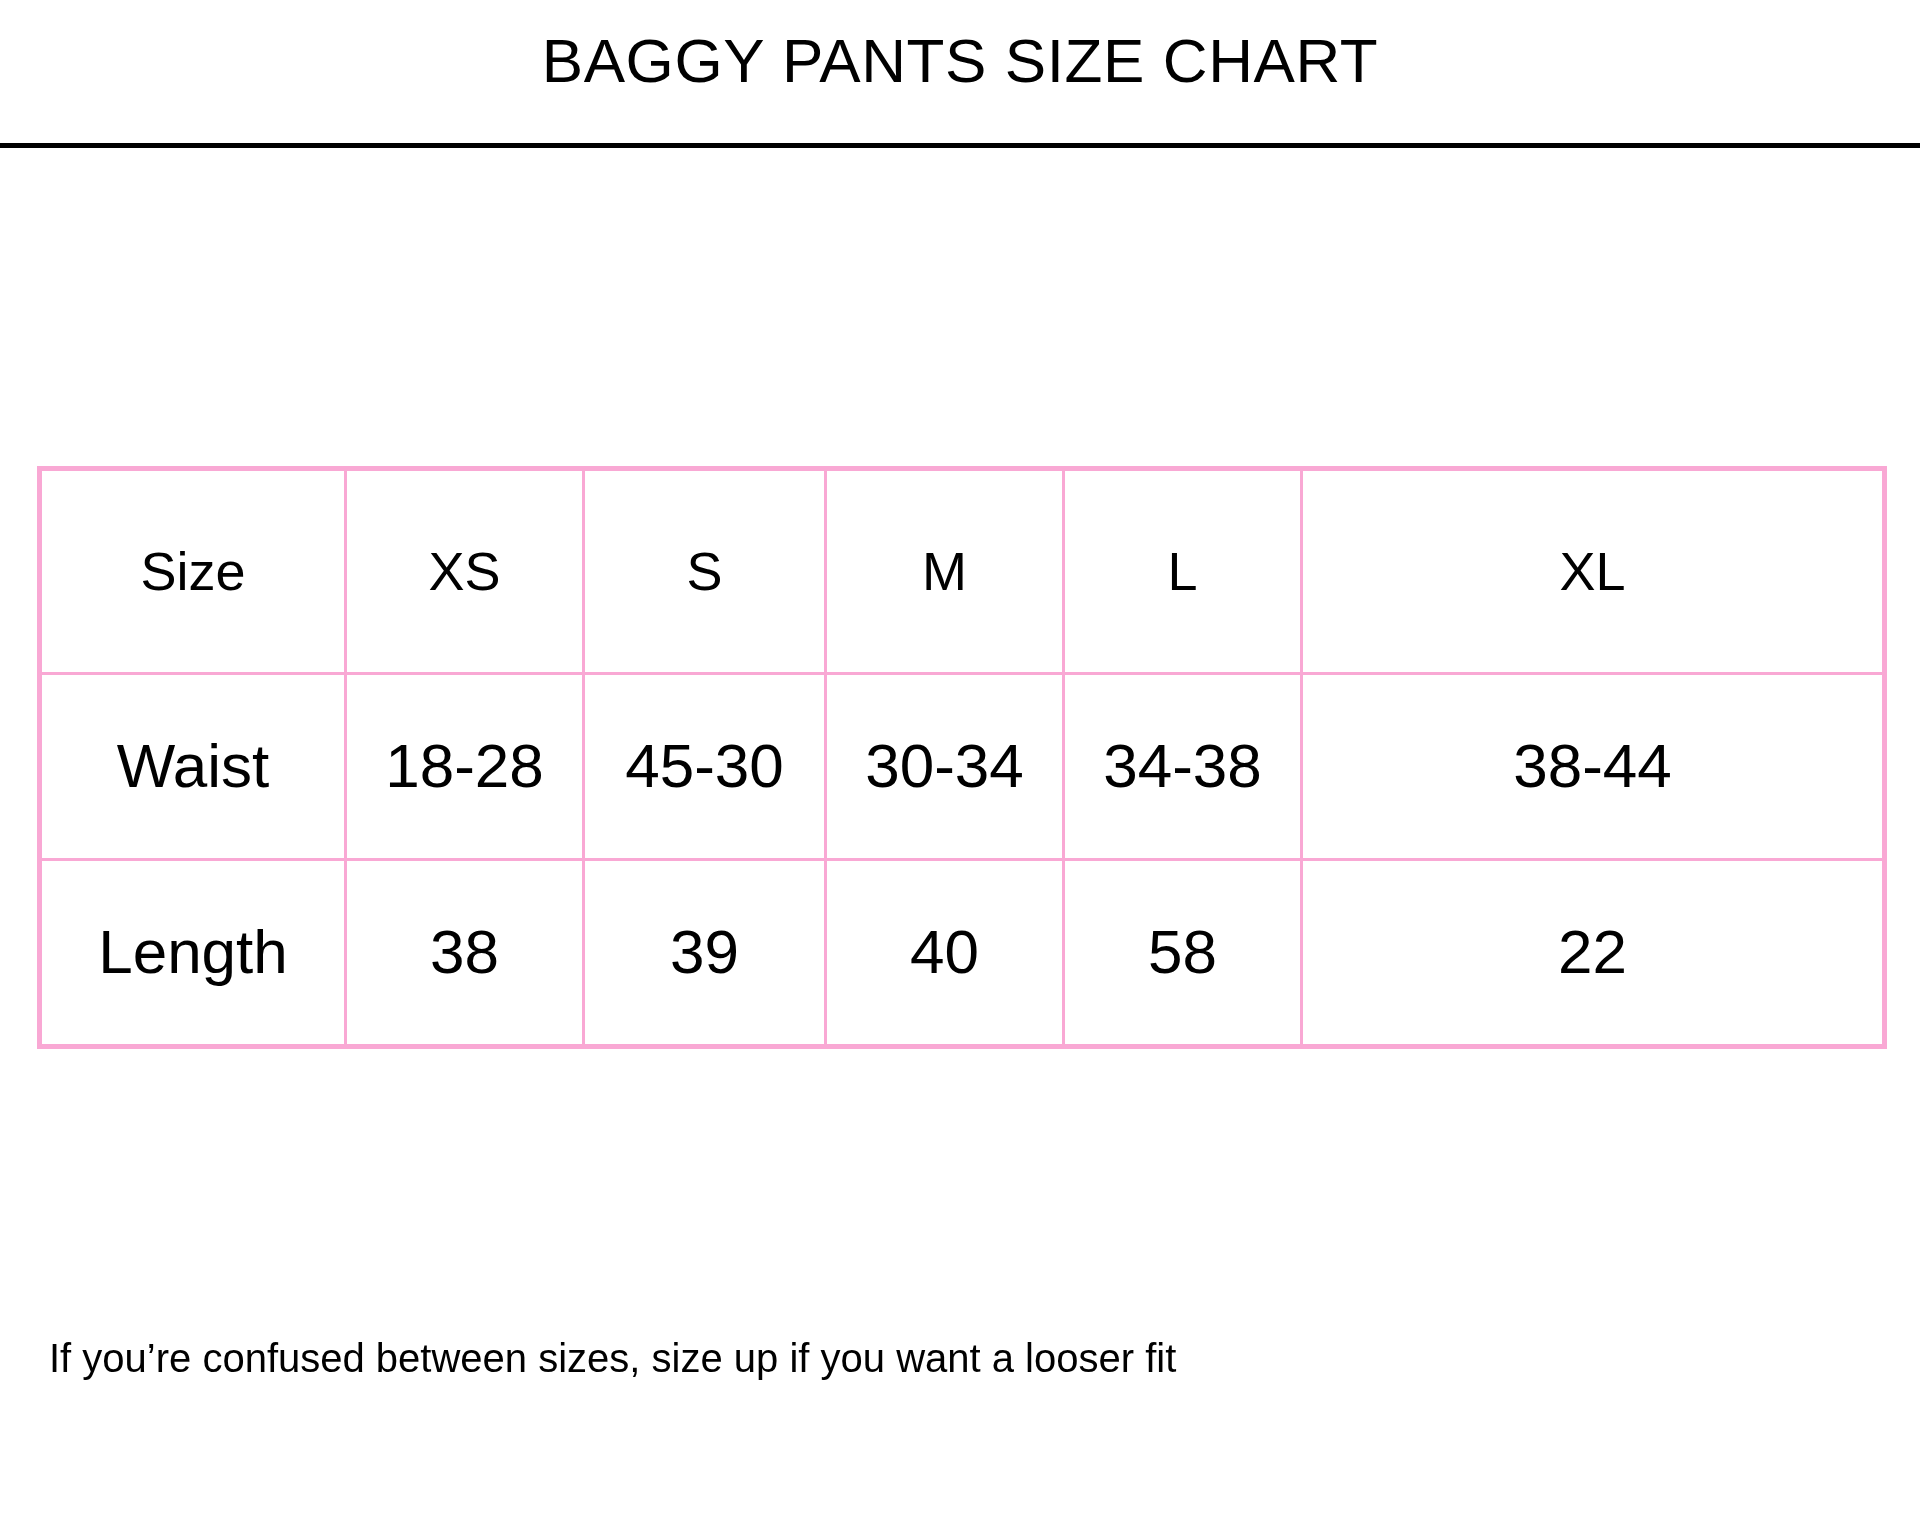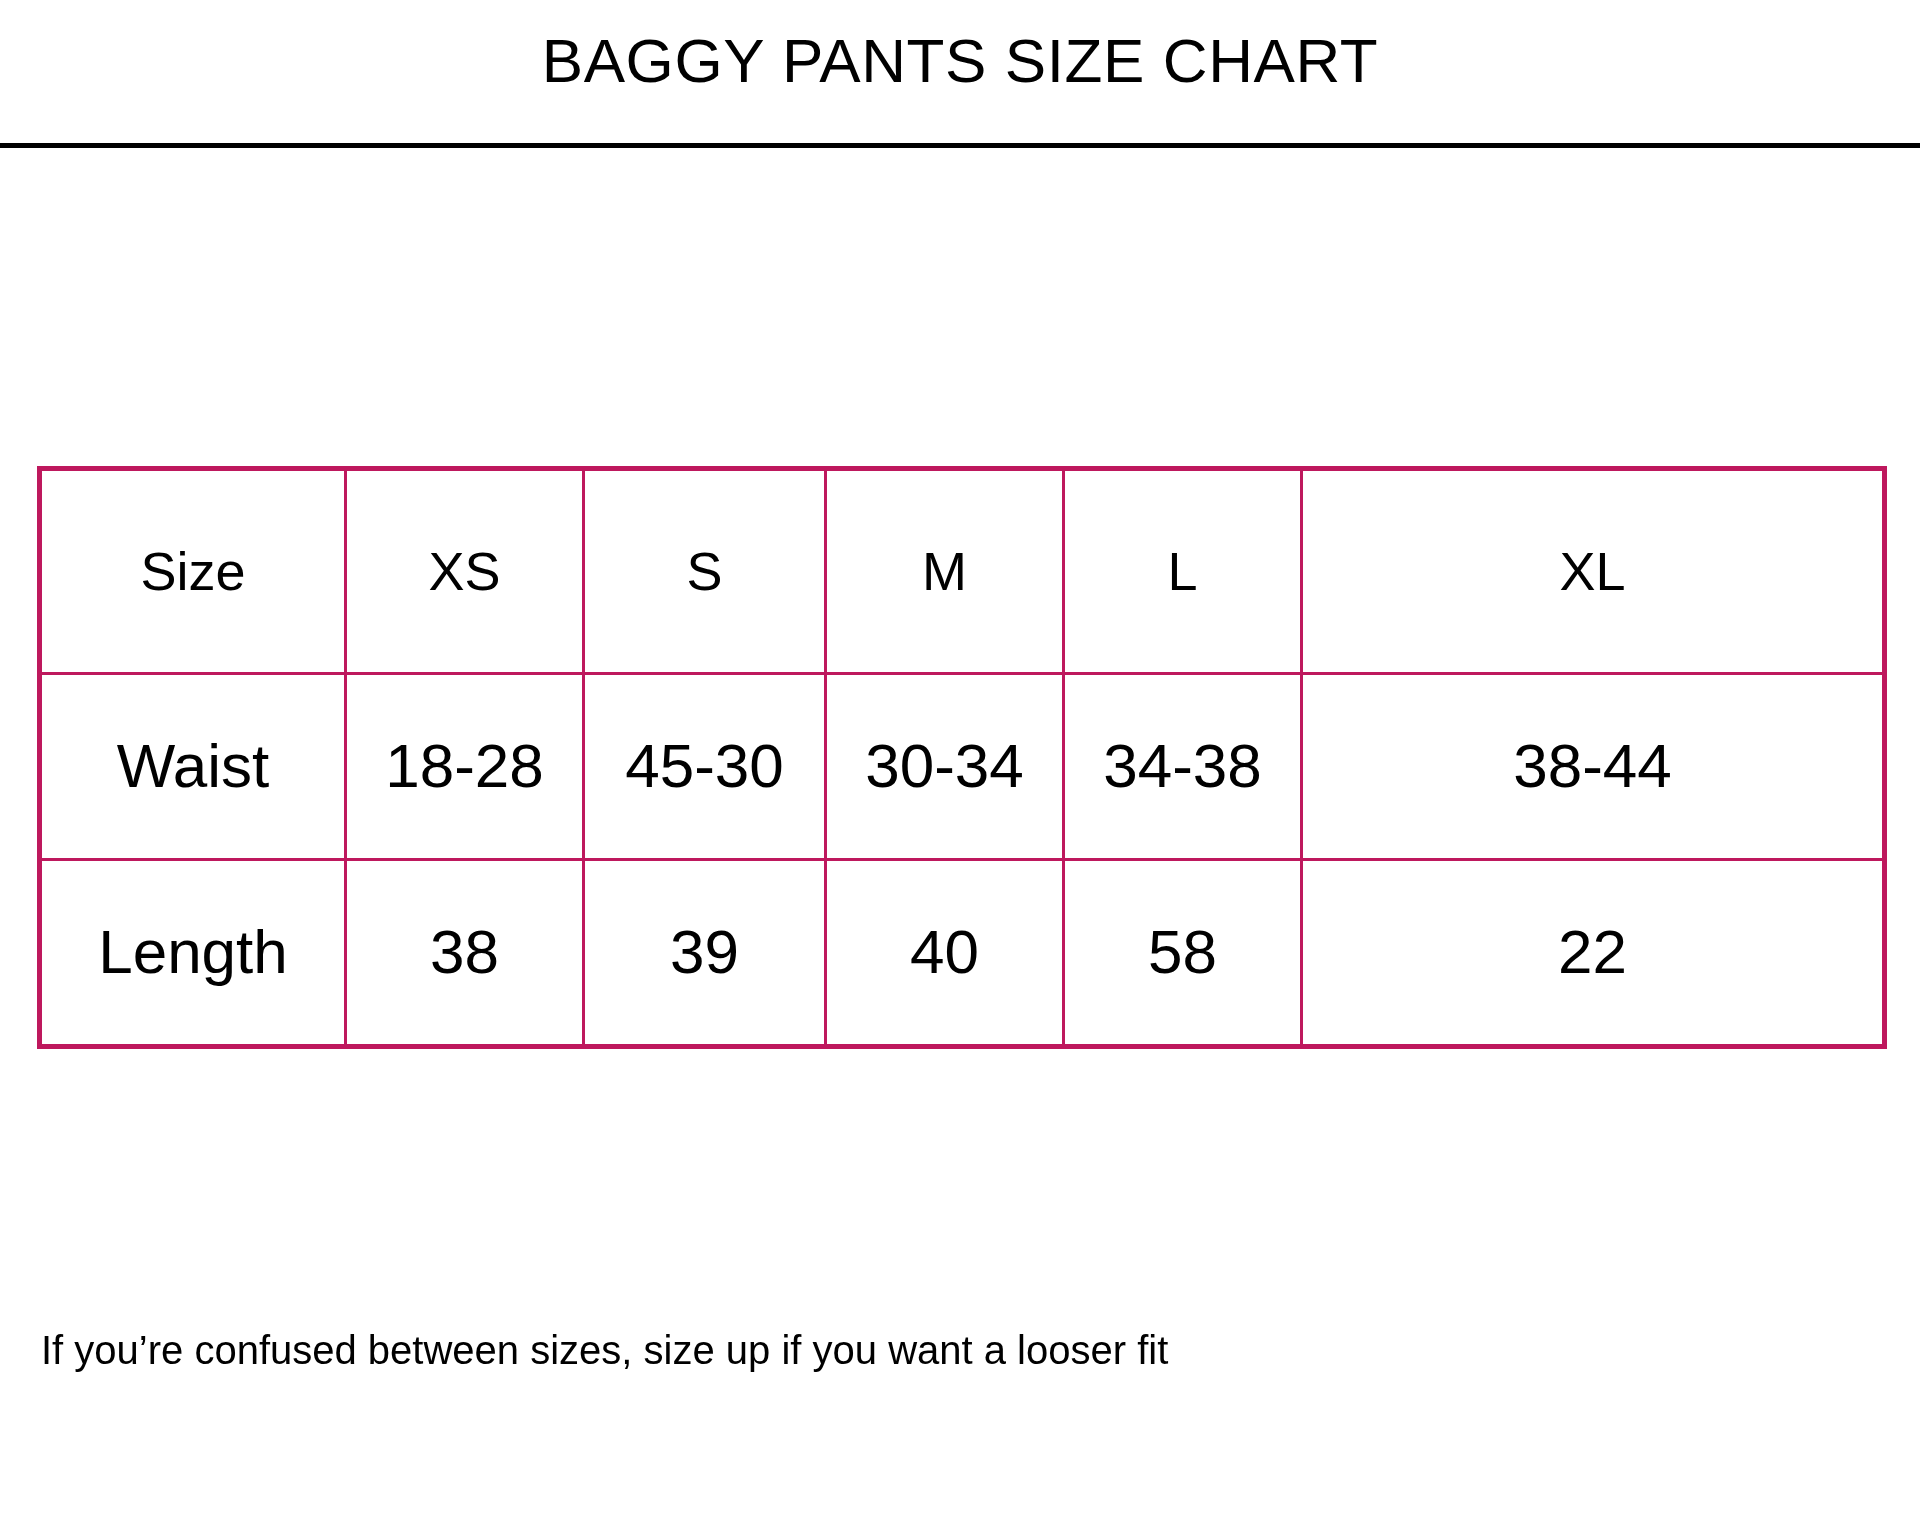--- a/index.html
+++ b/index.html
@@ -61,21 +61,21 @@
   }
 
   table.size-table col.c-label { width: 306px; }
   table.size-table col.c-xs    { width: 238px; }
   table.size-table col.c-s     { width: 242px; }
   table.size-table col.c-m     { width: 238px; }
   table.size-table col.c-l     { width: 238px; }
   table.size-table col.c-xl    { width: 583px; }
 
   table.size-table td {
-    border: 3px solid #be185d;
+    border: 3px solid #f9a8d4;
     text-align: center;
     vertical-align: middle;
     font-weight: 400;
     padding: 0;
     line-height: 1.1;
   }
 
   tr.row-head td { height: 201px; font-size: 54px; }
   tr.row-body td { height: 183px; font-size: 62px; }
 
@@ -90,21 +90,21 @@
   .notes {
     position: absolute;
     left: 37px;
     top: 1318px;
     width: 1845px;
     font-size: 40px;
     line-height: 1.42;
     font-weight: 400;
   }
   .note-line {
-    margin: 4px;
+    margin: 12px;
     text-align: left;
   }
   .note-justified {
     margin: 0;
     text-align: justify;
     text-justify: inter-word;
   }
   .note-justified > span.lastline {
     display: block;
     text-align: left;

